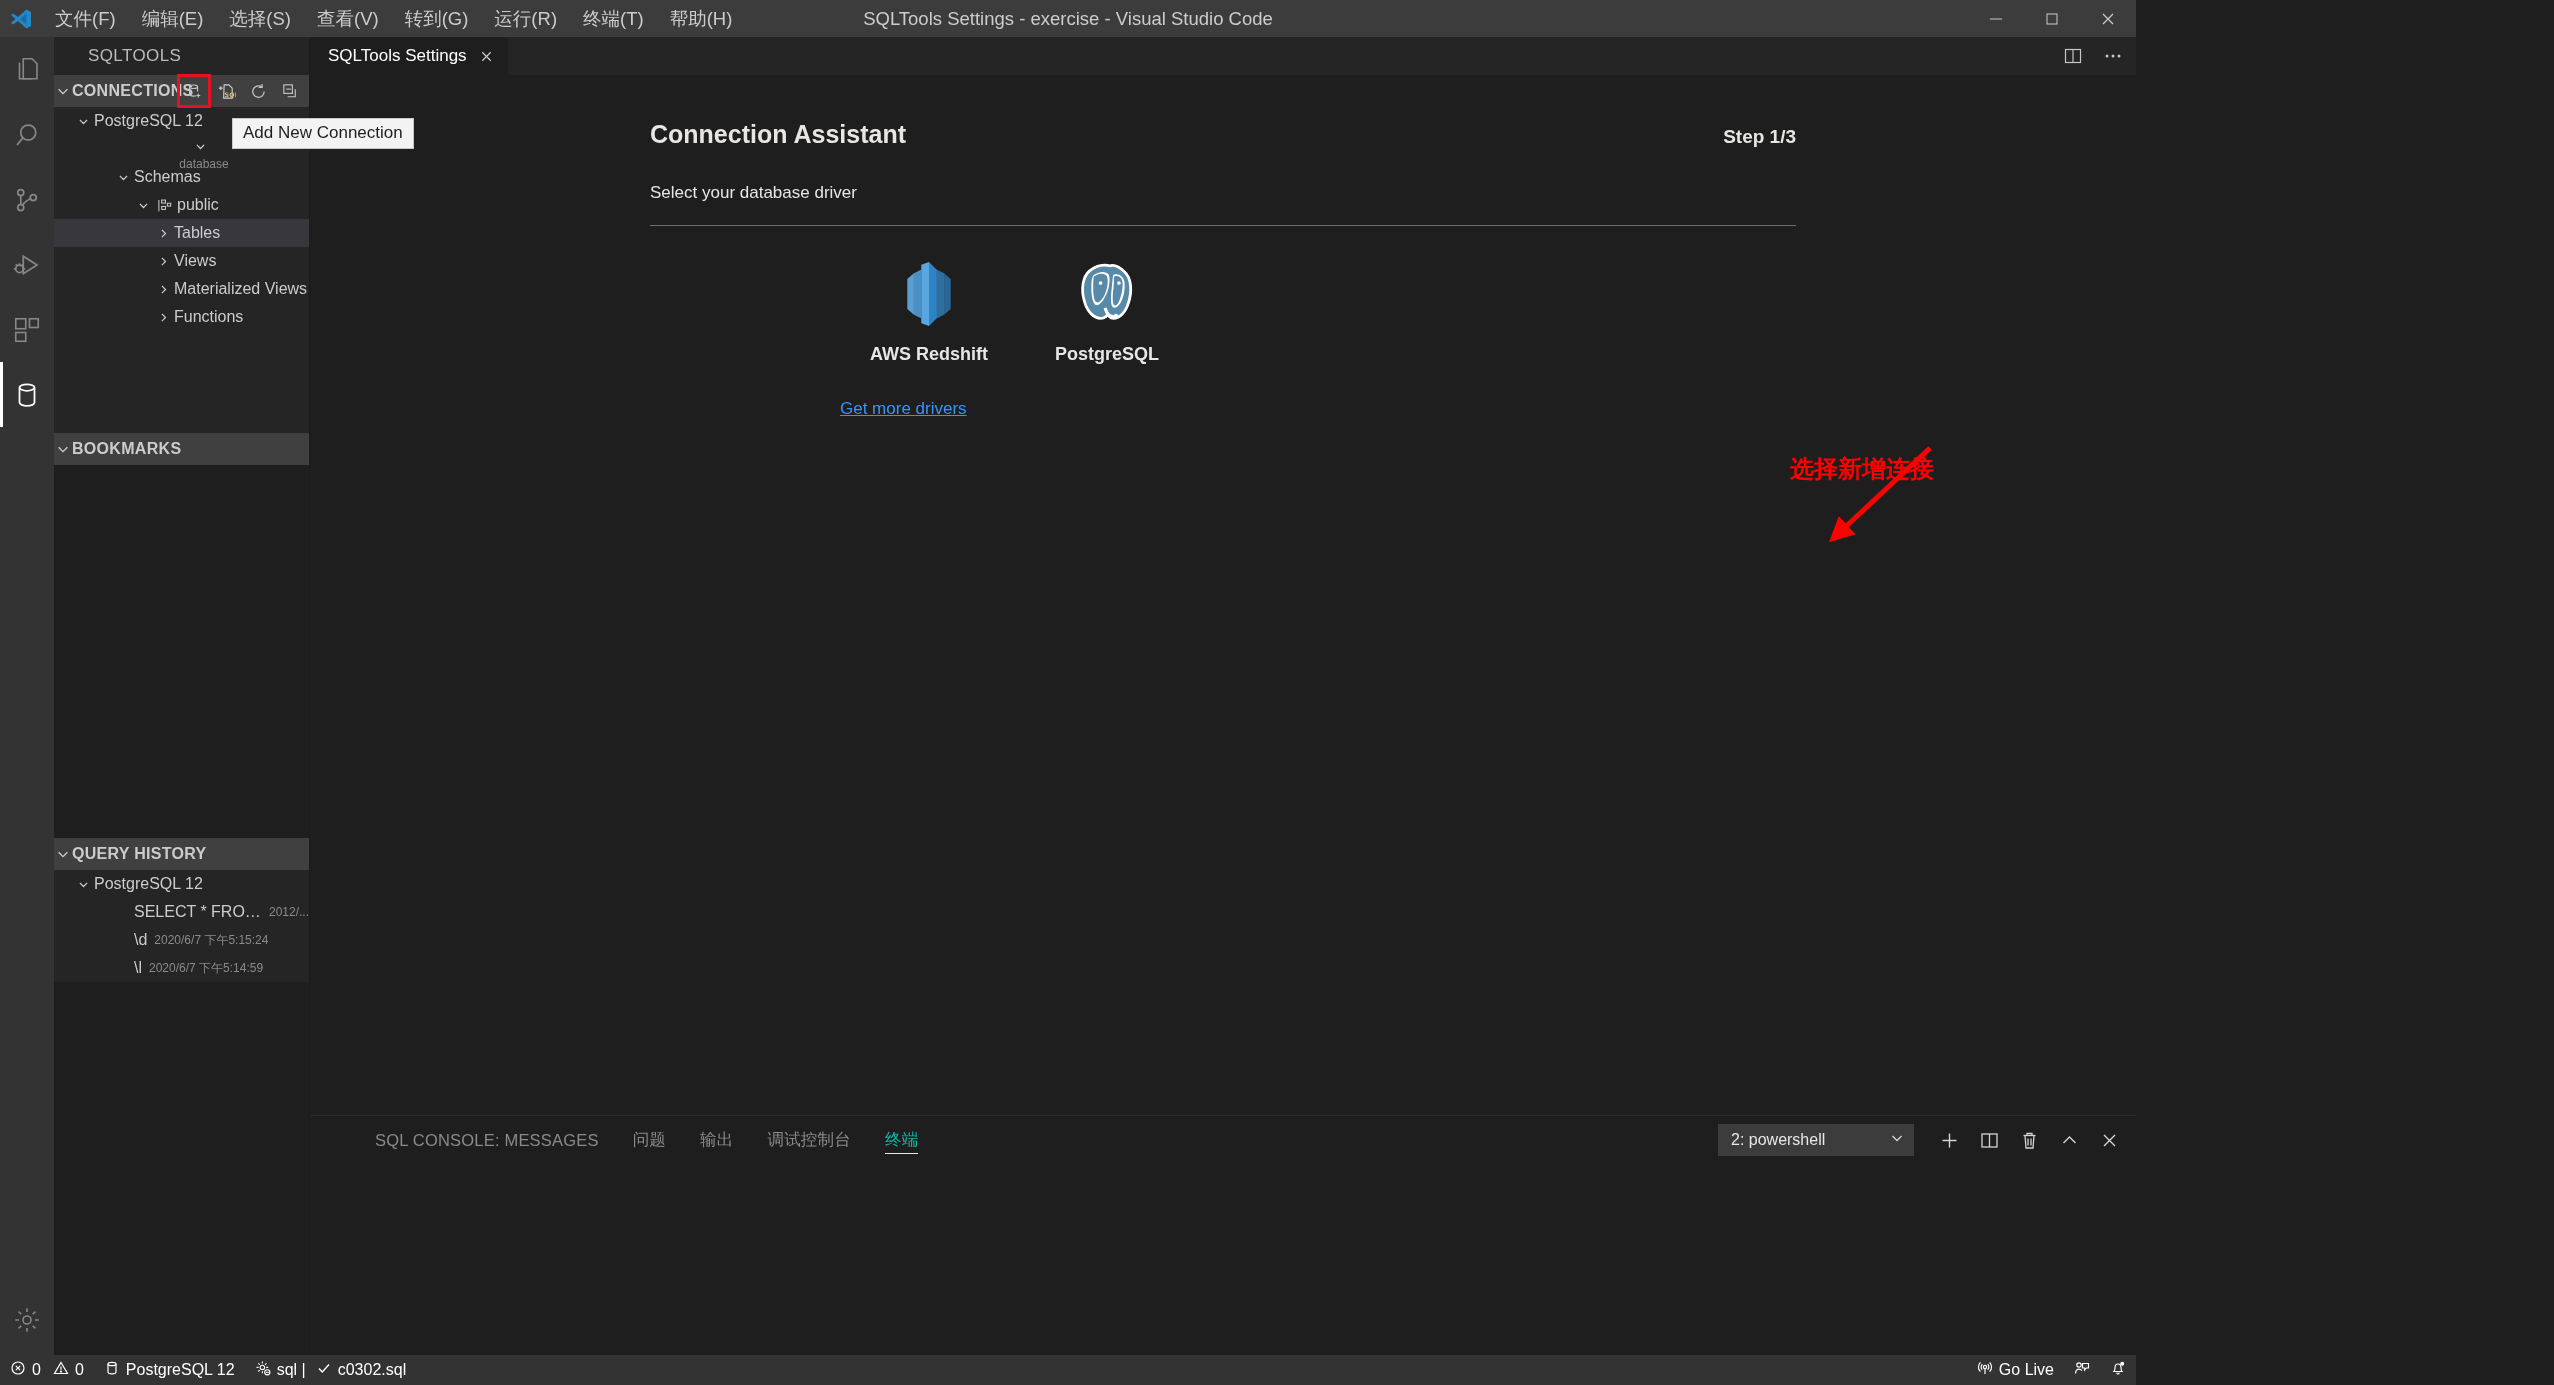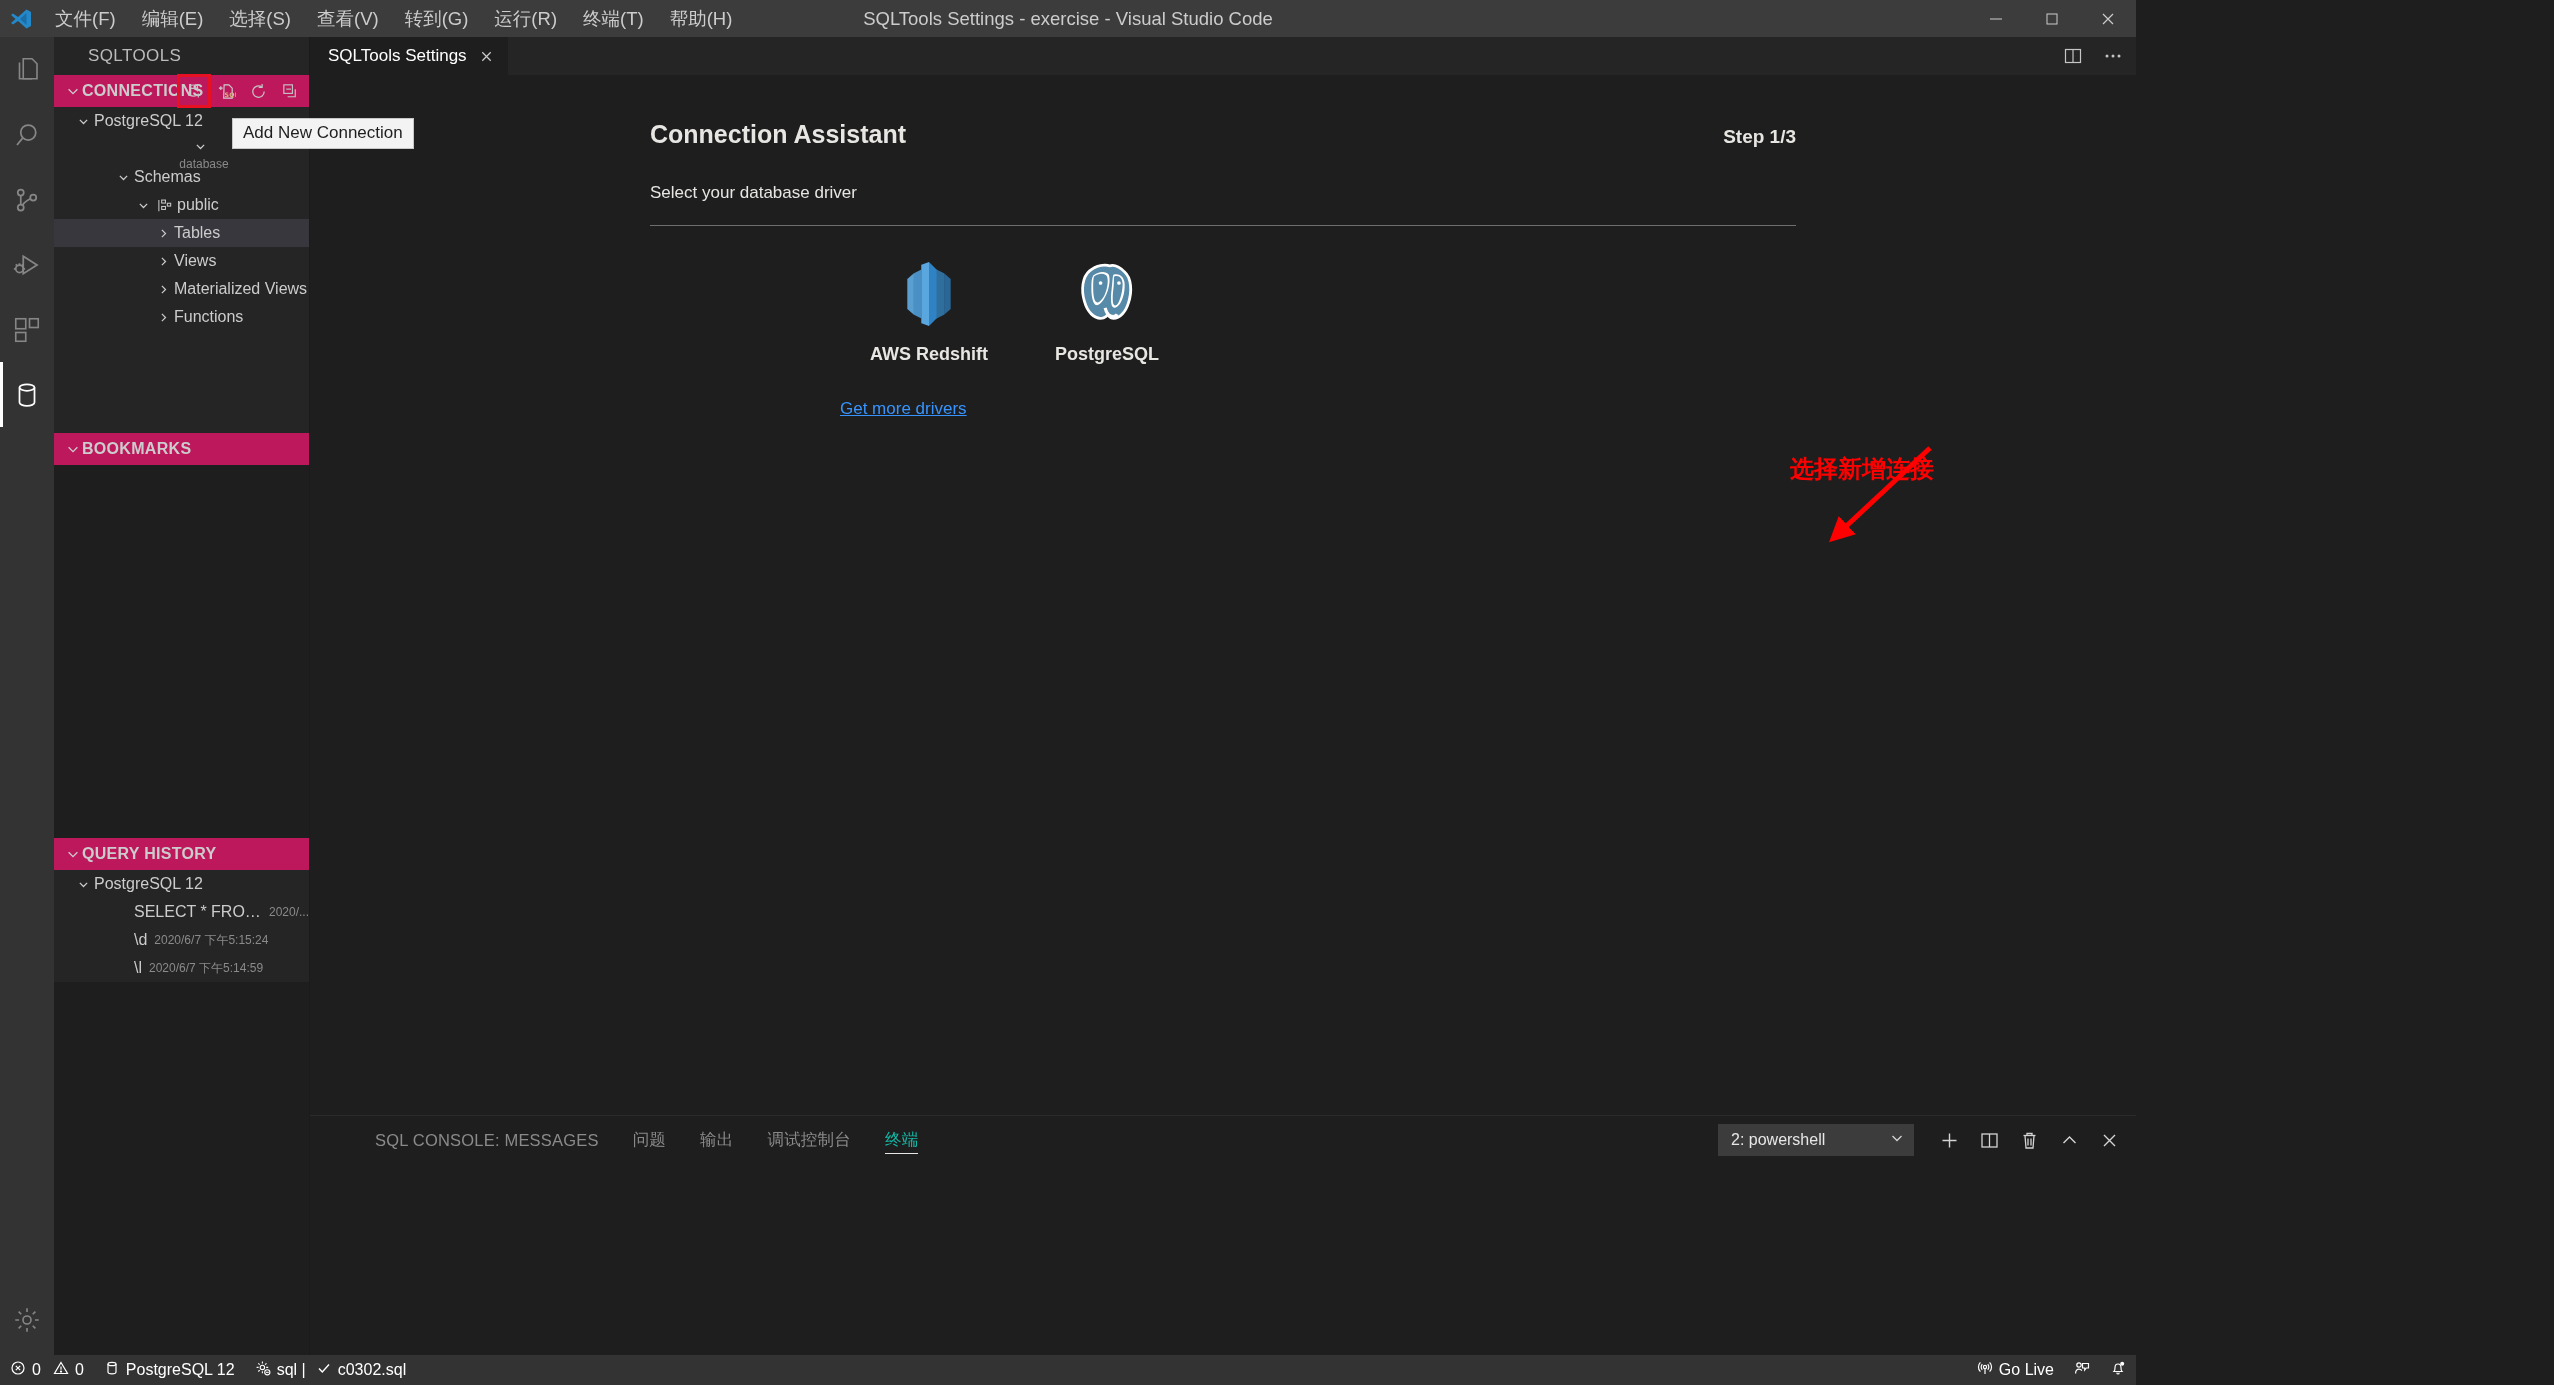--- a/index.html
+++ b/index.html
@@ -54,23 +54,23 @@
   .sidebar {
     width: 256px; flex: 0 0 256px; background: #252526;
     display: flex; flex-direction: column; color: #cccccc;
     border-right: 1px solid #1b1b1b;
   }
   .sidebar-title {
     height: 38px; display: flex; align-items: center; padding-left: 34px;
     font-size: 17px; color: #bbbbbb; letter-spacing: .4px;
   }
   .section-header {
-    height: 32px; display: flex; align-items: center; padding-left: 10px;
+    height: 32px; display: flex; align-items: center; 
     font-size: 16px; font-weight: bold; color: #cccccc; letter-spacing: .3px;
-    background: #be185d; position: relative;
+    background: #404040; position: relative;
   }
   .section-header .chev { width: 18px; display:flex; align-items:center; justify-content:center; color:#cccccc; }
   .section-header .chev svg { width: 14px; height: 14px; }
   .sec-actions { position: absolute; right: 6px; top: 0; height: 32px; display: flex; align-items: center; gap: 6px; }
   .sec-btn { width: 26px; height: 26px; display: flex; align-items: center; justify-content: center; color: #c5c5c5; }
   .sec-btn svg { width: 19px; height: 19px; }
   .sec-btn.highlight { outline: 3px solid #e81123; outline-offset: 1px; }
 
   .tree { font-size: 16px; }
   .tree-row {
@@ -397,21 +397,21 @@
             <span class="tw">
               <svg viewBox="0 0 16 16" fill="none" stroke="currentColor" stroke-width="1.5">
                 <path d="M3.5 6 L8 10.5 L12.5 6"></path>
               </svg>
             </span>
             <span class="tree-label">PostgreSQL 12</span>
           </div>
           <div class="tree-row" style="padding-left: 58px;">
             <span class="tw"></span>
             <span class="tree-label">SELECT * FROM room;</span>
-            <span class="tree-sub">2020/...</span>
+            <span class="tree-sub">2012/...</span>
           </div>
           <div class="tree-row" style="padding-left: 58px;">
             <span class="tw"></span>
             <span class="tree-label">\d</span>
             <span class="tree-sub">2020/6/7 下午5:15:24</span>
           </div>
           <div class="tree-row" style="padding-left: 58px;">
             <span class="tw"></span>
             <span class="tree-label">\l</span>
             <span class="tree-sub">2020/6/7 下午5:14:59</span>

